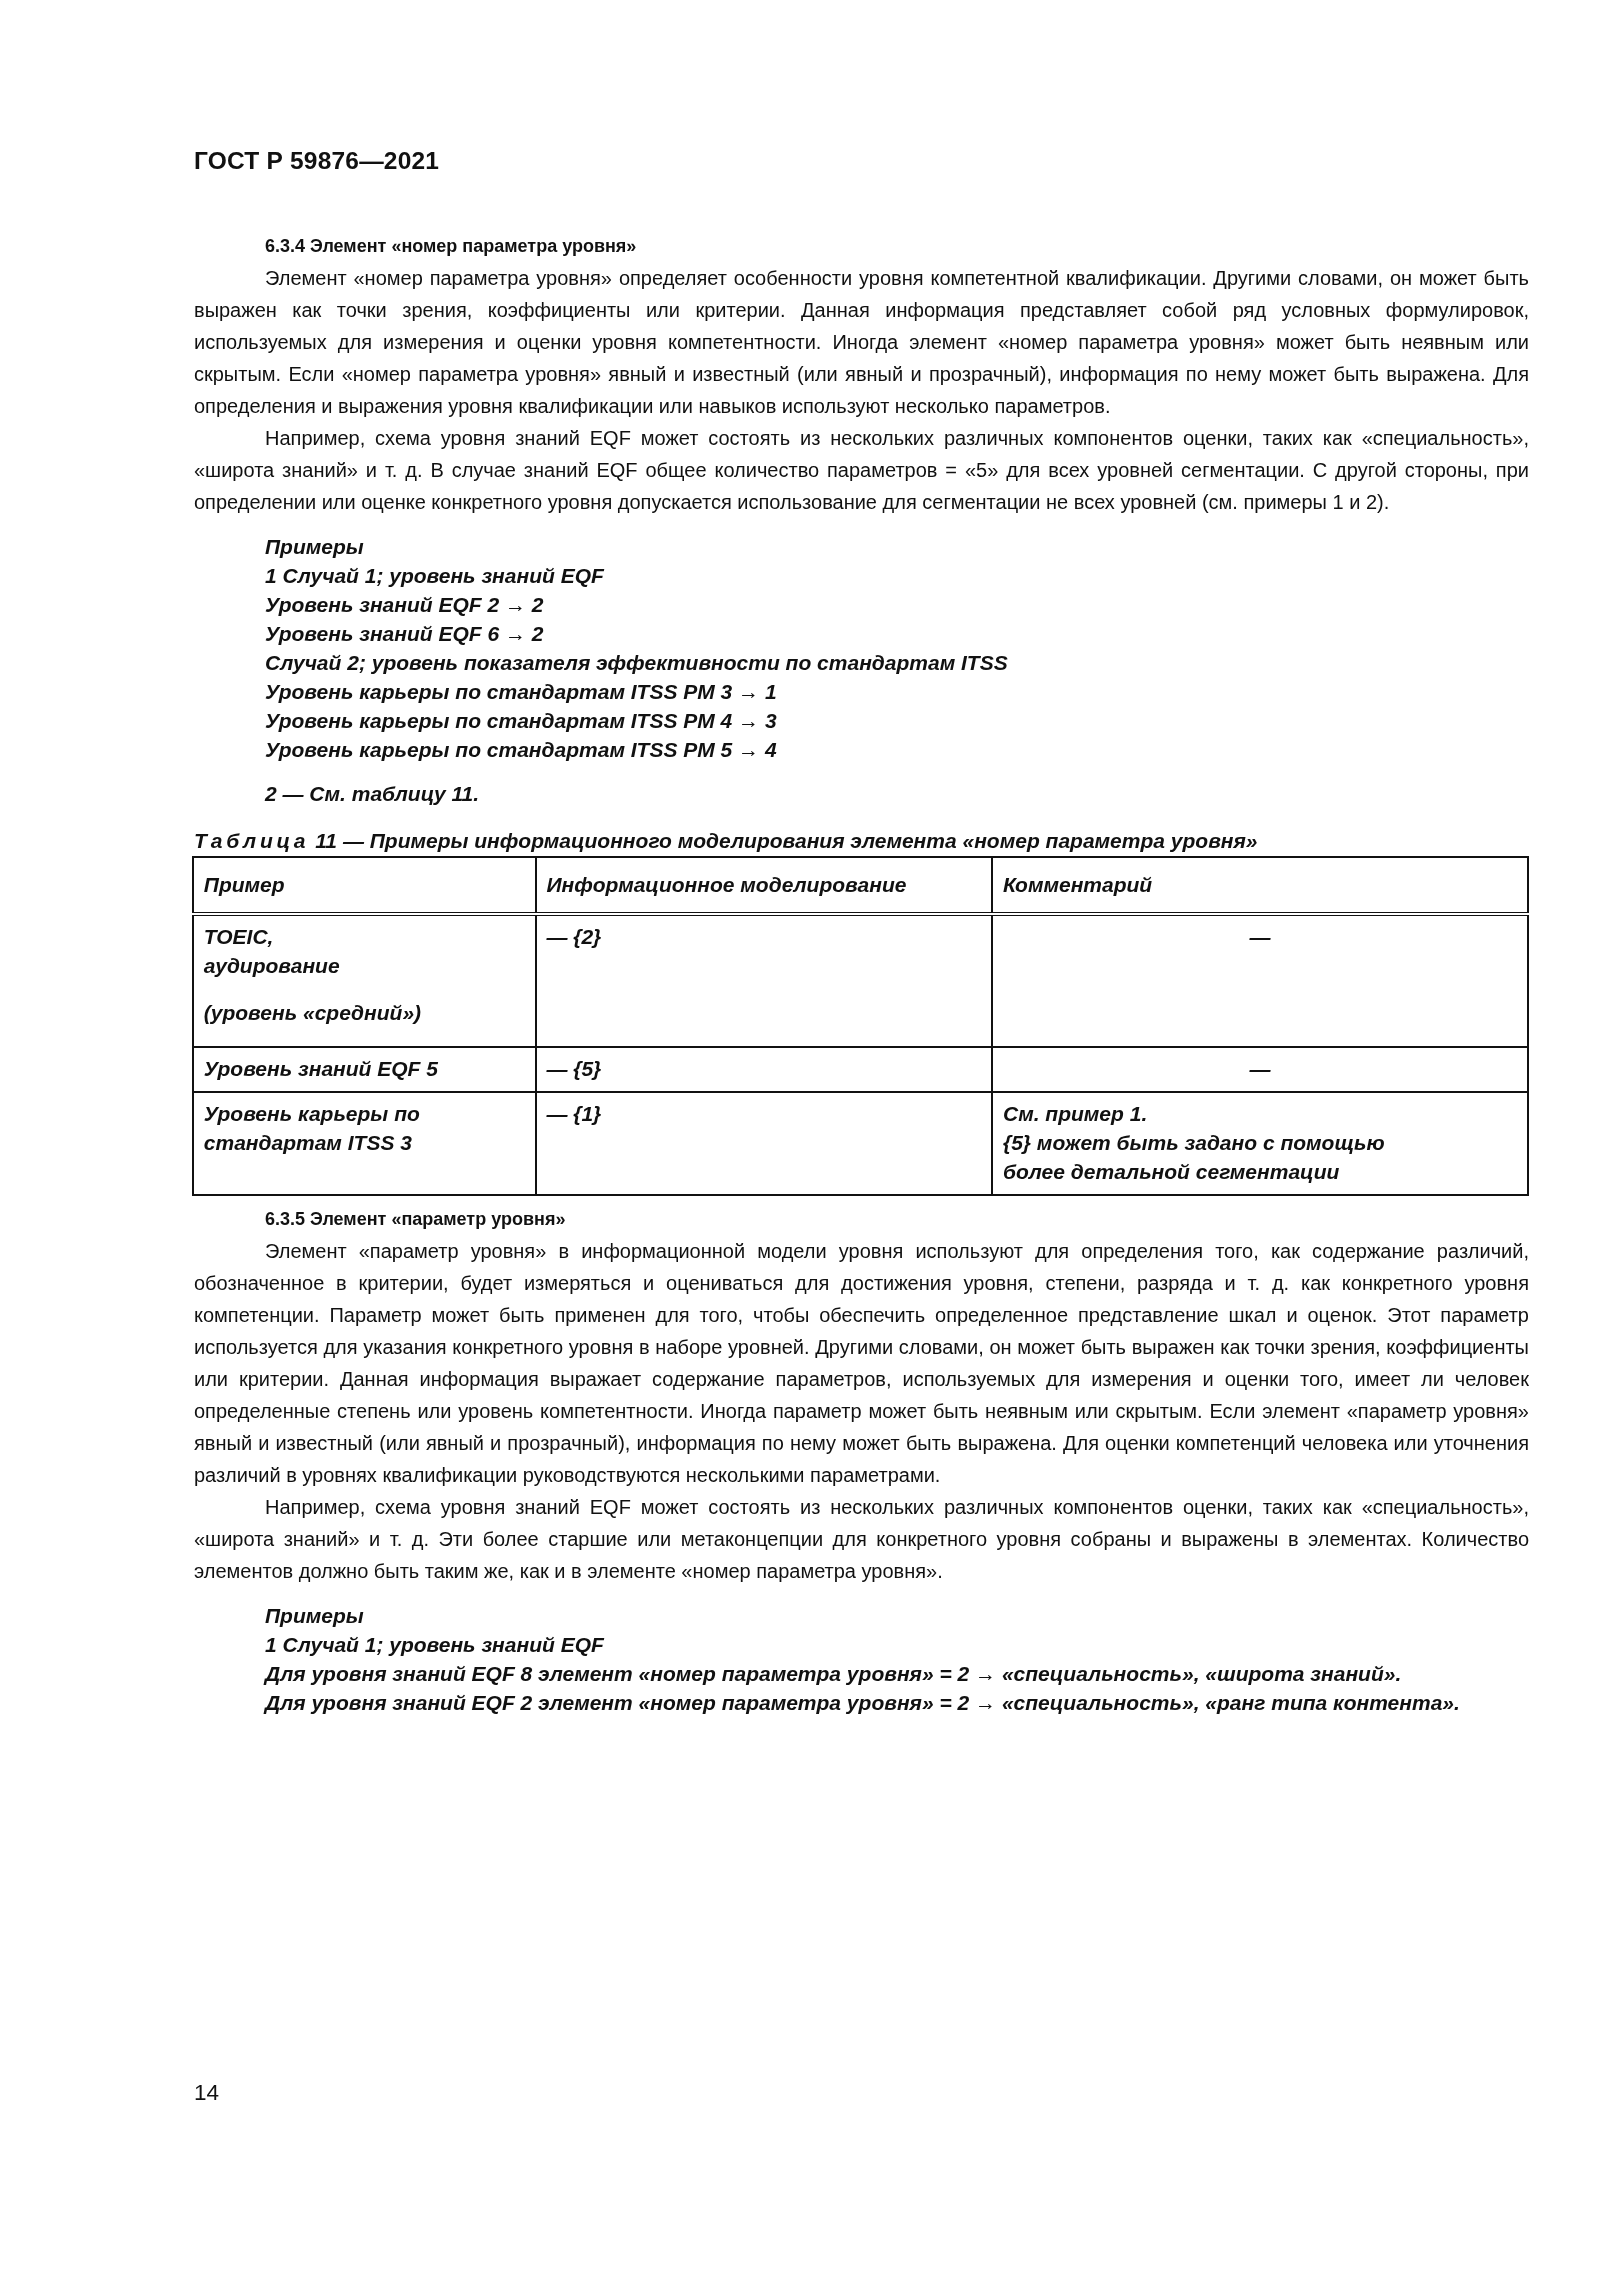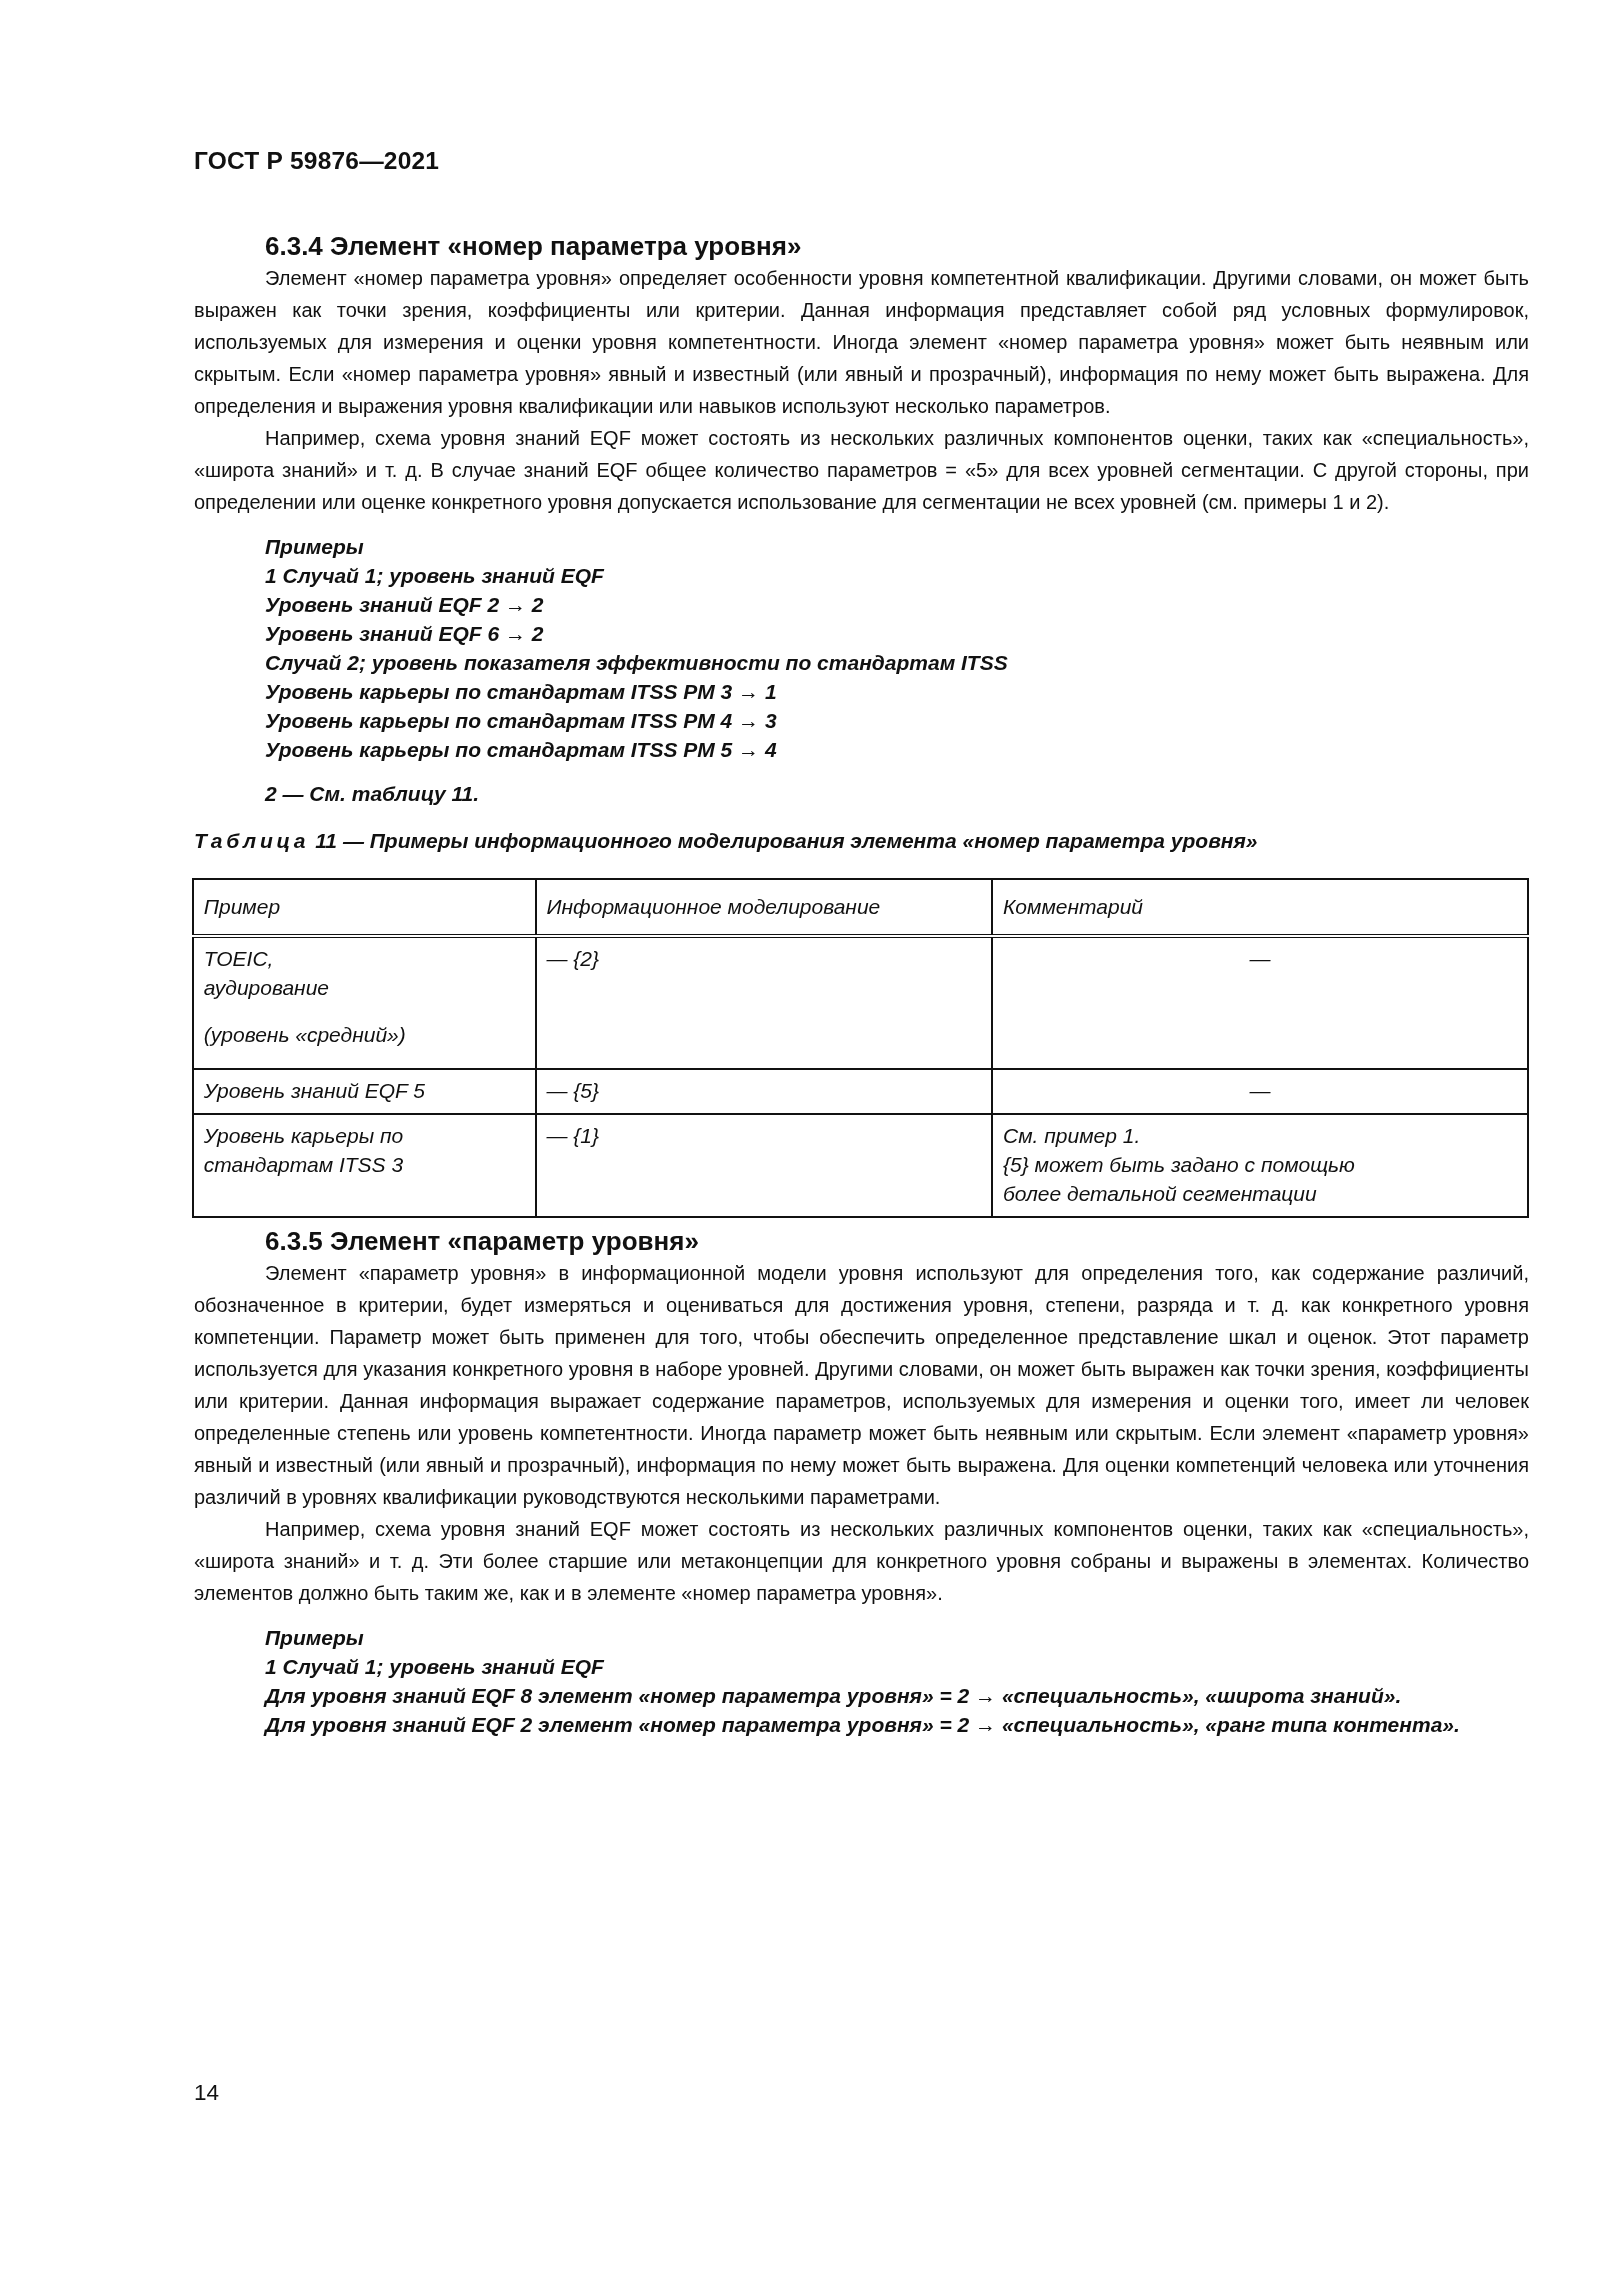--- a/index.html
+++ b/index.html
@@ -7,34 +7,34 @@
     width: 1621px; height: 2293px; position: relative; overflow: hidden;
     font-family: "Liberation Sans", "DejaVu Sans", sans-serif;
     color: #111111;
   }
   .page { position: absolute; left: 194px; top: 0; width: 1335px; }
   .doc-header {
     position: absolute; top: 147px; left: 0;
     font-weight: bold; font-size: 24.5px; letter-spacing: 0.2px;
   }
   .flow { position: absolute; left: 0; top: 230px; width: 1335px; }
-  .h { font-weight: bold; font-size: 26px; line-height: 32px; margin: 0; padding-left: 71px; }
+  .h { font-weight: bold; font-size: 18px; line-height: 32px; margin: 0; padding-left: 71px; }
   .p {
     font-size: 20px; line-height: 32px; margin: 0; text-align: justify;
     text-indent: 71px; hyphens: manual;
   }
   .ex { font-style: italic; font-weight: bold; font-size: 21px; line-height: 29px; padding-left: 71px; margin: 0; }
   .ex-block { margin-top: 13.7px; }
   .note { font-style: italic; font-weight: bold; font-size: 21px; line-height: 29px; padding-left: 71px; margin-top: 15.7px; }
   .ex-wrap { font-style: italic; font-weight: bold; font-size: 21px; line-height: 29px; margin: 0; text-indent: 71px; text-align: justify; }
   .caption { font-style: italic; font-weight: bold; font-size: 21px; line-height: 29px; margin-top: 17.6px; }
   .caption .spaced { letter-spacing: 3.9px; }
   table.t {
-    border-collapse: collapse; margin-top: 23px; width: 1337px; margin-left: -2px;
-    font-style: italic; font-weight: normal; font-size: 21px; line-height: 29px;
+    border-collapse: collapse; margin-top: 1px; width: 1337px; margin-left: -2px;
+    font-style: italic; font-weight: bold; font-size: 21px; line-height: 29px;
   }
   table.t td {
     border: 2.5px solid #111111; vertical-align: top; padding: 5.9px 9.8px 7.8px 9.8px;
   }
   table.t tr.head td { padding-top: 11.8px; padding-bottom: 13.7px; border-bottom: 4.9px double #111111; }
   table.t td.c1 { width: 321px; }
   table.t td.c2 { width: 435px; }
   table.t td.center { text-align: center; }
   table.t tr.r1 td { height: 116px; }
   .gap { display: block; height: 17.6px; }

